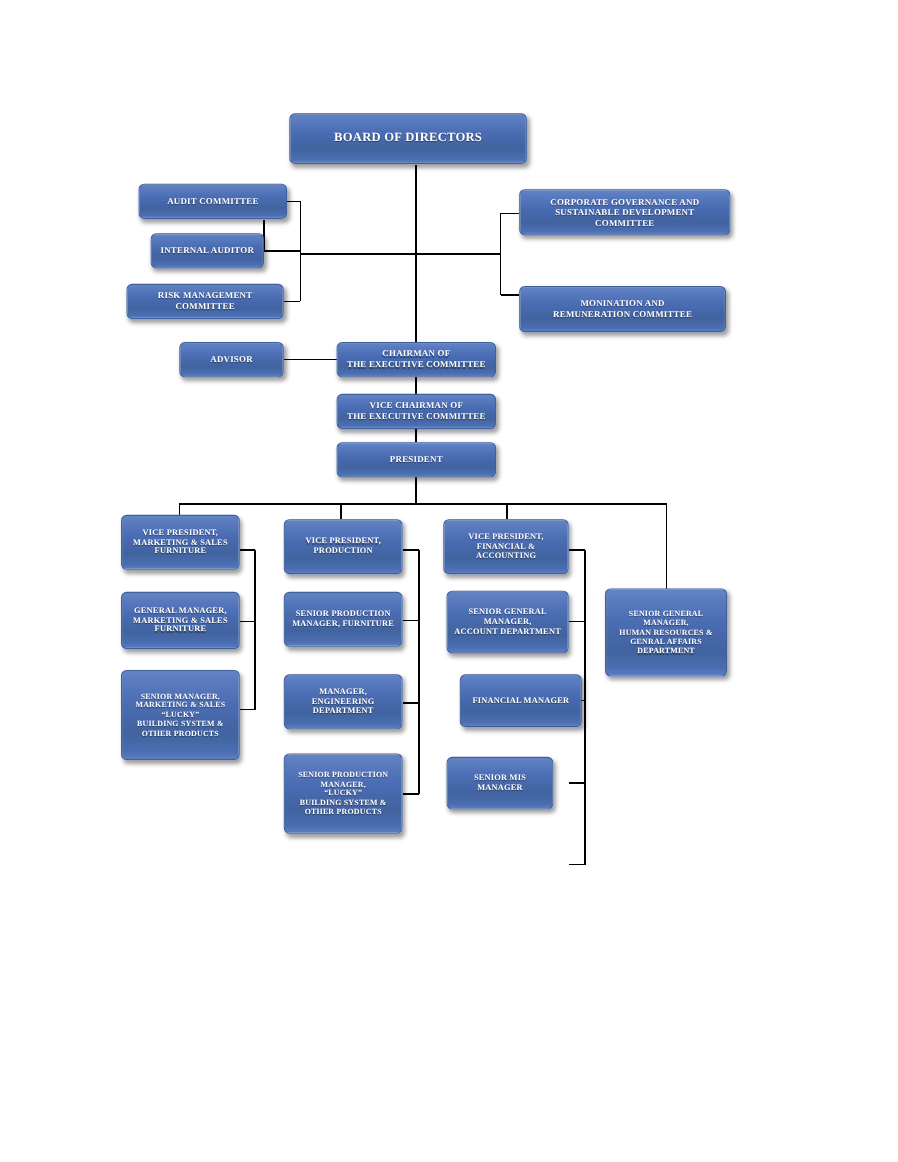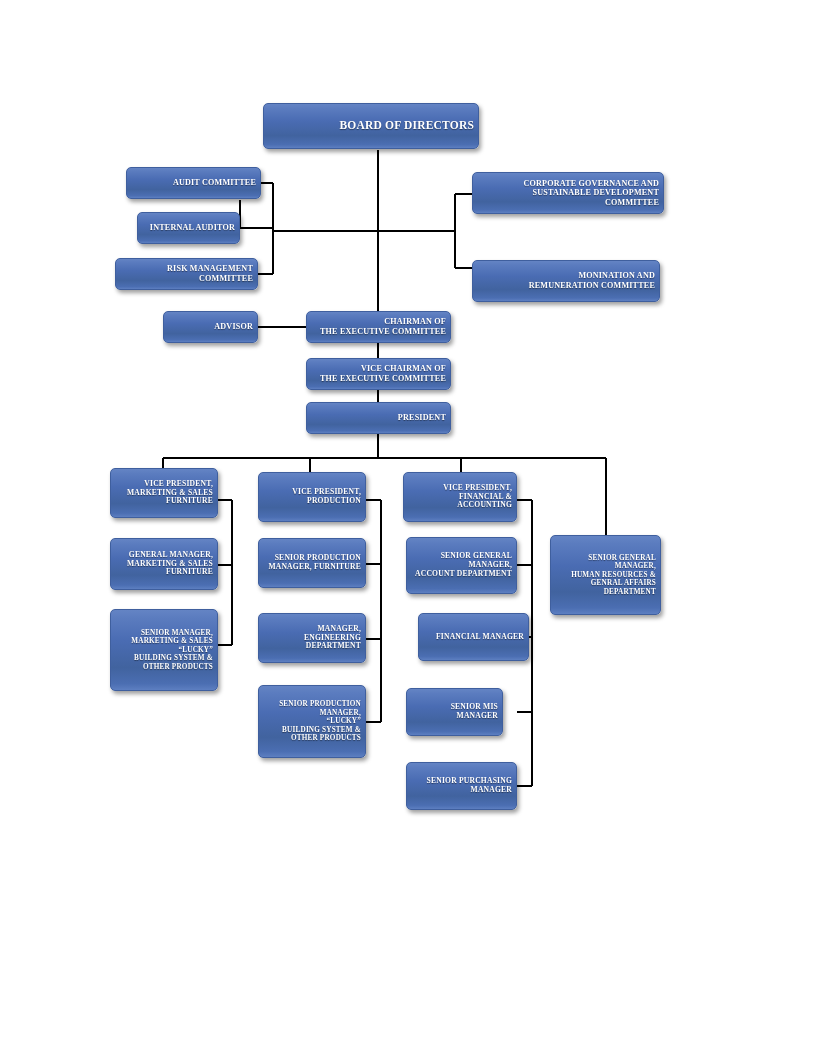--- a/index.html
+++ b/index.html
@@ -29,21 +29,21 @@
     height: 1056px;
     pointer-events: none;
   }
   
   .node {
     position: absolute;
     box-sizing: border-box;
     display: flex;
     align-items: center;
     justify-content: center;
-    text-align: right;
+    text-align: center;
     border-radius: 5px;
     color: #ffffff;
     font-weight: bold;
     letter-spacing: 0.2px;
     line-height: 1.18;
     padding: 6px 4px;
     background: linear-gradient(to bottom,
         #6484c4 0%,
         #5b7cbf 10%,
         #4a6cb3 38%,
@@ -226,24 +226,20 @@
   </div>
 
   <div class="node fs-75" style="left:406px;top:613px;width:111px;height:48px;margin-left:12px;">
     <span class="label">FINANCIAL MANAGER</span>
   </div>
 
   <div class="node fs-75" style="left:406px;top:688px;width:97px;height:48px;">
     <span class="label">SENIOR MIS MANAGER</span>
   </div>
 
-  <div class="node fs-75" style="left:406px;top:762px;width:111px;height:48px;">
-    <span class="label">SENIOR PURCHASING
-MANAGER</span>
-  </div>
 
   <div class="node fs-7" style="left:550px;top:535px;width:111px;height:80px;">
     <span class="label">SENIOR GENERAL
 MANAGER,
 HUMAN RESOURCES &amp;
 GENRAL AFFAIRS
 DEPARTMENT</span>
   </div>
 
 </div>

